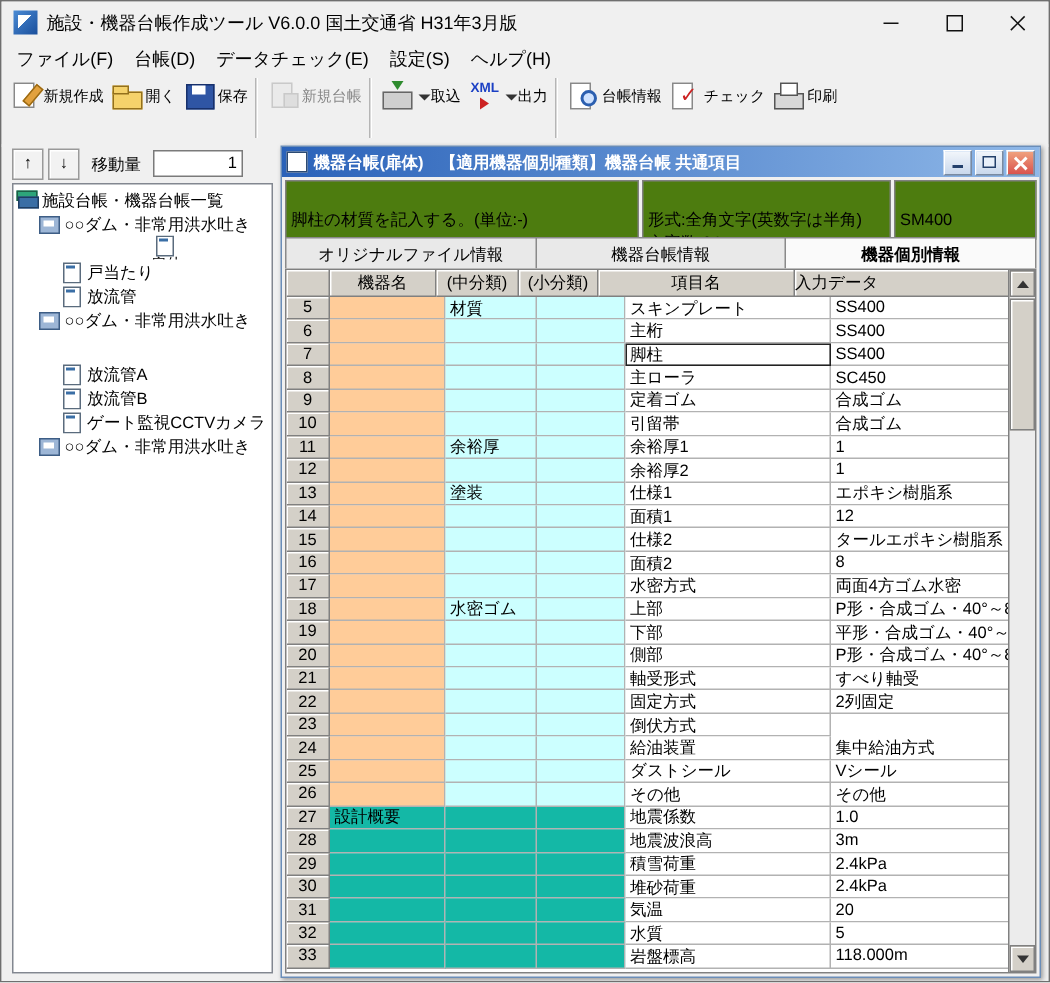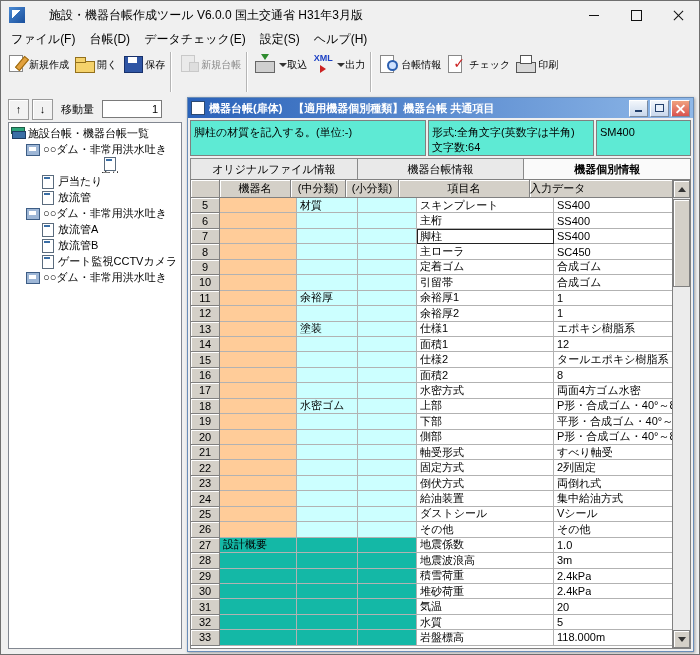--- a/index.html
+++ b/index.html
@@ -5,21 +5,21 @@
   html,body{margin:0;padding:0;}
   body{width:700px;height:655px;overflow:hidden;background:#fff;
        font-family:"Liberation Sans","DejaVu Sans",sans-serif;font-size:12px;color:#000;}
   .app{position:relative;width:698px;height:653px;border:1px solid #6f6f6f;background:#f0f0f0;overflow:hidden;}
 
   
   .titlebar{height:28px;display:flex;align-items:center;background:#f0f0f0;}
   .app-icon{width:16px;height:16px;margin:0 6px 0 8px;background:linear-gradient(135deg,#4b8bd4,#1a4f9c);position:relative;flex:none;}
   .app-icon::after{content:"";position:absolute;left:3px;top:3px;width:10px;height:10px;
     background:linear-gradient(135deg,#fff 45%,rgba(255,255,255,0) 45%);}
-  .title-text{font-size:12px;white-space:nowrap;overflow:hidden;margin-left:18px;}
+  .title-text{font-size:12px;white-space:nowrap;overflow:hidden;}
   .cap-buttons{margin-left:auto;display:flex;height:28px;}
   .cap-btn{width:42px;height:28px;display:flex;align-items:center;justify-content:center;}
   .g-minline{width:10px;height:1px;background:#111;}
   .g-maxbox{width:9px;height:9px;border:1px solid #111;}
   .g-xmark{position:relative;width:11px;height:11px;}
   .g-xmark::before,.g-xmark::after{content:"";position:absolute;left:-1px;top:5px;width:13px;height:1px;background:#111;}
   .g-xmark::before{transform:rotate(45deg);}
   .g-xmark::after{transform:rotate(-45deg);}
 
   
@@ -90,21 +90,21 @@
   .cbtn.close{background:linear-gradient(#f0a27e,#d9534f);}
   .g-min2{width:7px;height:2px;background:#23406b;margin-top:6px;}
   .g-rest2{width:7px;height:6px;border:1px solid #23406b;background:#e8f0fa;}
   .g-x2{position:relative;width:9px;height:9px;}
   .g-x2::before,.g-x2::after{content:"";position:absolute;left:-1px;top:4px;width:11px;height:2px;background:#fff;}
   .g-x2::before{transform:rotate(45deg);}
   .g-x2::after{transform:rotate(-45deg);}
 
   
   .desc-row{position:absolute;top:22px;left:2px;right:2px;height:36px;display:flex;gap:2px;}
-  .desc-box{background:#5eead4;border:1px solid #808080;font-size:11px;padding:4px 3px;overflow:hidden;line-height:15px;}
+  .desc-box{background:#4d7c0f;border:1px solid #808080;font-size:11px;padding:19px 3px;overflow:hidden;line-height:15px;}
   .desc-main{flex:0 0 228px;}
   .desc-format{flex:0 0 158px;}
   .desc-value{flex:1;}
 
   
   .tabs{position:absolute;top:60px;left:2px;right:2px;height:21px;display:flex;}
   .tab{flex:1;border:1px solid #8a8a8a;border-bottom:none;background:#e9e9e9;display:flex;align-items:center;
     justify-content:center;font-size:11px;white-space:nowrap;overflow:hidden;}
   .tab + .tab{border-left:none;}
   .tab.active{background:#fafafa;font-weight:bold;}
@@ -270,21 +270,21 @@
     <span class="tree-label">戸当たり</span>
   </div>
           <div class="tree-item" style="padding-left: 32px;">
     <span class="ti ti-doc"></span>
     <span class="tree-label">放流管</span>
   </div>
           <div class="tree-item" style="padding-left: 17px;">
     <span class="ti ti-folder"></span>
     <span class="tree-label">○○ダム・非常用洪水吐き</span>
   </div>
-          <div class="tree-item" style="padding-left: 32px;">
+          <div class="tree-item" style="padding-left: 32px; margin-top: 20px;">
     <span class="ti ti-doc"></span>
     <span class="tree-label">放流管A</span>
   </div>
           <div class="tree-item" style="padding-left: 32px;">
     <span class="ti ti-doc"></span>
     <span class="tree-label">放流管B</span>
   </div>
           <div class="tree-item" style="padding-left: 32px;">
     <span class="ti ti-doc"></span>
     <span class="tree-label">ゲート監視CCTVカメラ</span>
@@ -536,24 +536,20 @@
       <span class="dtext">2列固定</span>
 
     </div>
   </div>
               <div class="trow sec-a">
     <div class="cell c-num">23</div>
     <div class="cell c-kiki"></div>
     <div class="cell c-chu"></div>
     <div class="cell c-sho"></div>
     <div class="cell c-item">倒伏方式</div>
-    <div class="cell c-data">
-      <span class="dtext">両倒れ式</span>
-
-    </div>
   </div>
               <div class="trow sec-a">
     <div class="cell c-num">24</div>
     <div class="cell c-kiki"></div>
     <div class="cell c-chu"></div>
     <div class="cell c-sho"></div>
     <div class="cell c-item">給油装置</div>
     <div class="cell c-data">
       <span class="dtext">集中給油方式</span>
 

